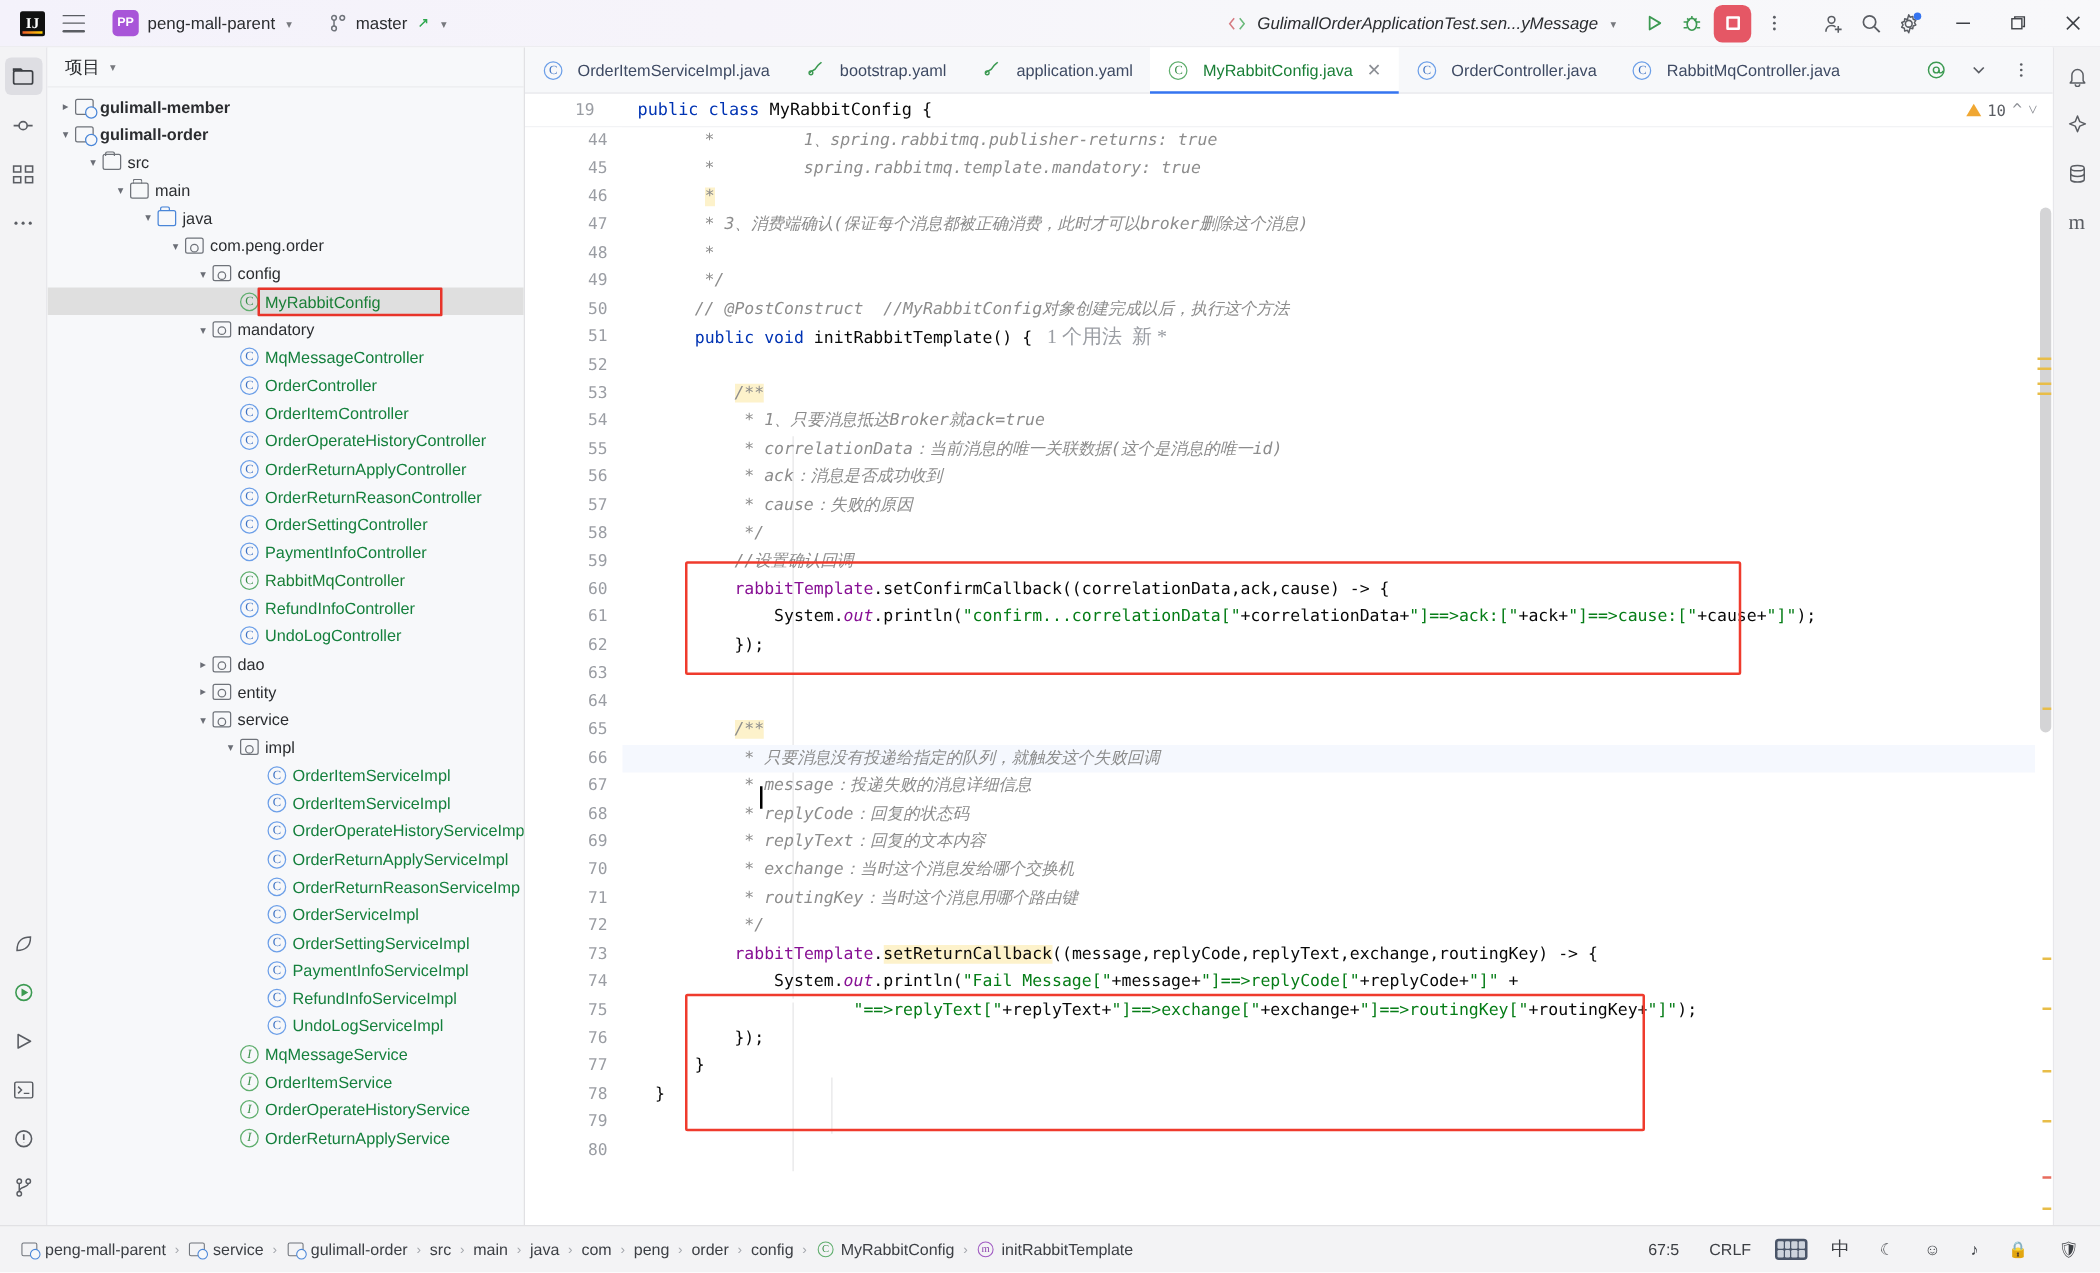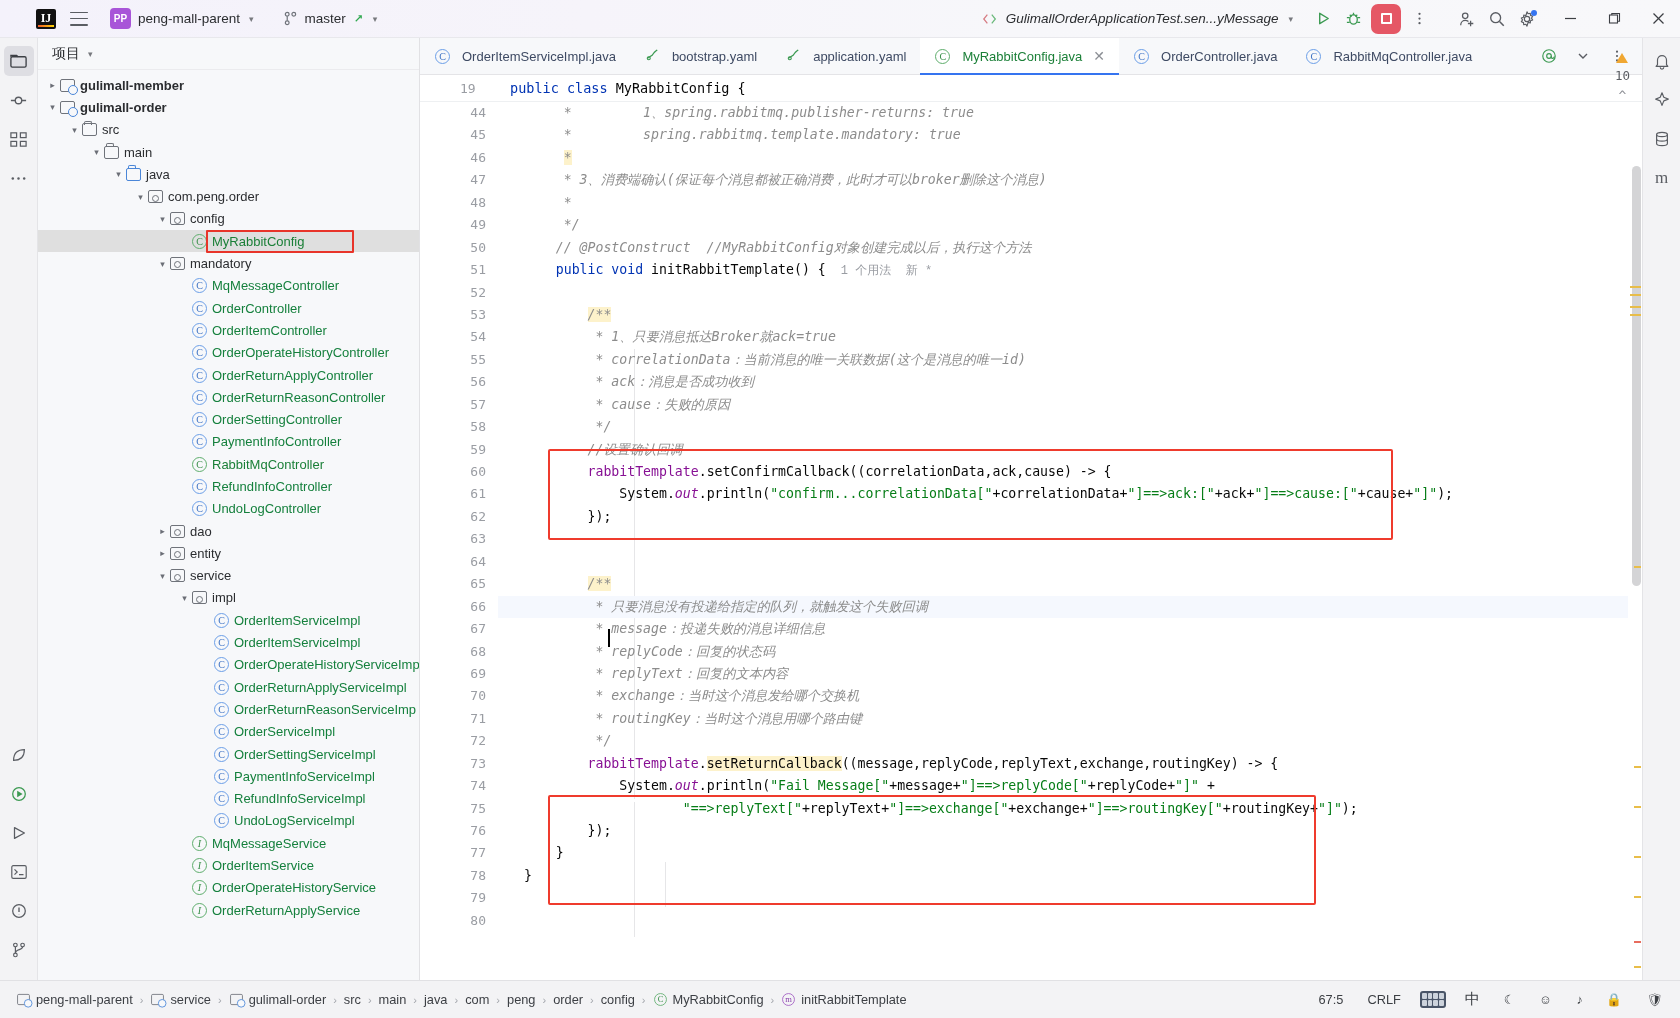--- a/index.html
+++ b/index.html
@@ -10,21 +10,20 @@
     overflow: hidden;
   }
   body { position: relative; }
 
   
   .titlebar {
     position: absolute; top: 0; left: 0; width: 1680px; height: 38px;
     background: linear-gradient(to right, #f4f2fb 0%, #f6f4fa 35%, #f7f7fa 60%, #f8f8fa 100%);
     display: flex; align-items: center;
     border-bottom: 1px solid #e8e8ec;
-    padding-left: 20px;
   }
   .tb-logo {
     width: 20px; height: 20px; margin-left: 16px; margin-right: 14px;
     background: #111; color: #fff; display: flex; align-items: center; justify-content: center;
     font-size: 12px; font-weight: bold; border-radius: 2px;
     font-family: "Liberation Serif", serif;
     position: relative;
   }
   .tb-logo::after{
     content:""; position:absolute; left:2px; right:2px; bottom:2px; height:2px;
@@ -149,21 +148,21 @@
   .tabclose { font-size: 14px; color:#8b8e94; margin-left:4px;}
   .tabbar-right { margin-left:auto; display:flex; align-items:center; gap:4px; padding-right:10px;}
 
   .breadcrumbbar {
     height: 27px; display:flex; align-items:center; padding-left: 90px;
     font-size: 13.5px; color:#2b2d30; background:#fff;
     font-family: "DejaVu Sans Mono", monospace;
     border-bottom: 1px solid #eef0f2;
     position: relative;
   }
-  .warn-chip { margin-left:auto; display:flex; align-items:center; gap:5px; padding-right:12px; font-size:12.5px; color:#5a5d63;flex-direction:column;}
+  .warn-chip { margin-left:auto; display:flex; align-items:center; gap:5px; padding-right:12px; font-size:12.5px; color:#5a5d63;}
   .warn-tri { width:0;height:0;border-left:6px solid transparent;border-right:6px solid transparent;border-bottom:10px solid #f0a732;}
 
   .codearea {
     position:absolute; top:64px; left:0; right:0; bottom:0; overflow:hidden;
     background:#fff; font-family:"DejaVu Sans Mono", monospace; font-size:13.2px;
   }
   .gutter {
     position:absolute; left:0; top:0; bottom:0; width:78px;
     background:#fff; color:#9a9da3; text-align:right; padding-right:12px;
     font-size:13px; font-family:"DejaVu Sans Mono", monospace;
@@ -174,21 +173,21 @@
   .cline.hl { background: #f5f8fe; }
 
   .kw { color:#0033b3; font-weight: normal;}
   .cmt { color:#8c8c8c; font-style: italic;}
   .cmt-hl { color:#8c8c8c; font-style: italic; background:#fdf2cb;}
   .str { color:#067d17;}
   .plain { color:#080808;}
   .meth-hl { background:#fdf2cb; color:#080808;}
   .fld { color:#871094; font-style:italic;}
   .purp { color:#871094;}
-  .hint { color:#9a9da3; font-size:12px; font-family:Liberation Mono, monospace;}
+  .hint { color:#9a9da3; font-size:16px; font-family:Liberation Serif, serif;}
   .ind-guide {
     position:absolute; left:0; top:0; bottom:0; width:1px; background:#e6e6e8;
   }
 
   .redbox {
     position:absolute; border: 2.5px solid #ef3b2d; border-radius:2px; pointer-events:none;
   }
   .caret-mark { position:absolute; width:2px; background:#000; }
 
   

